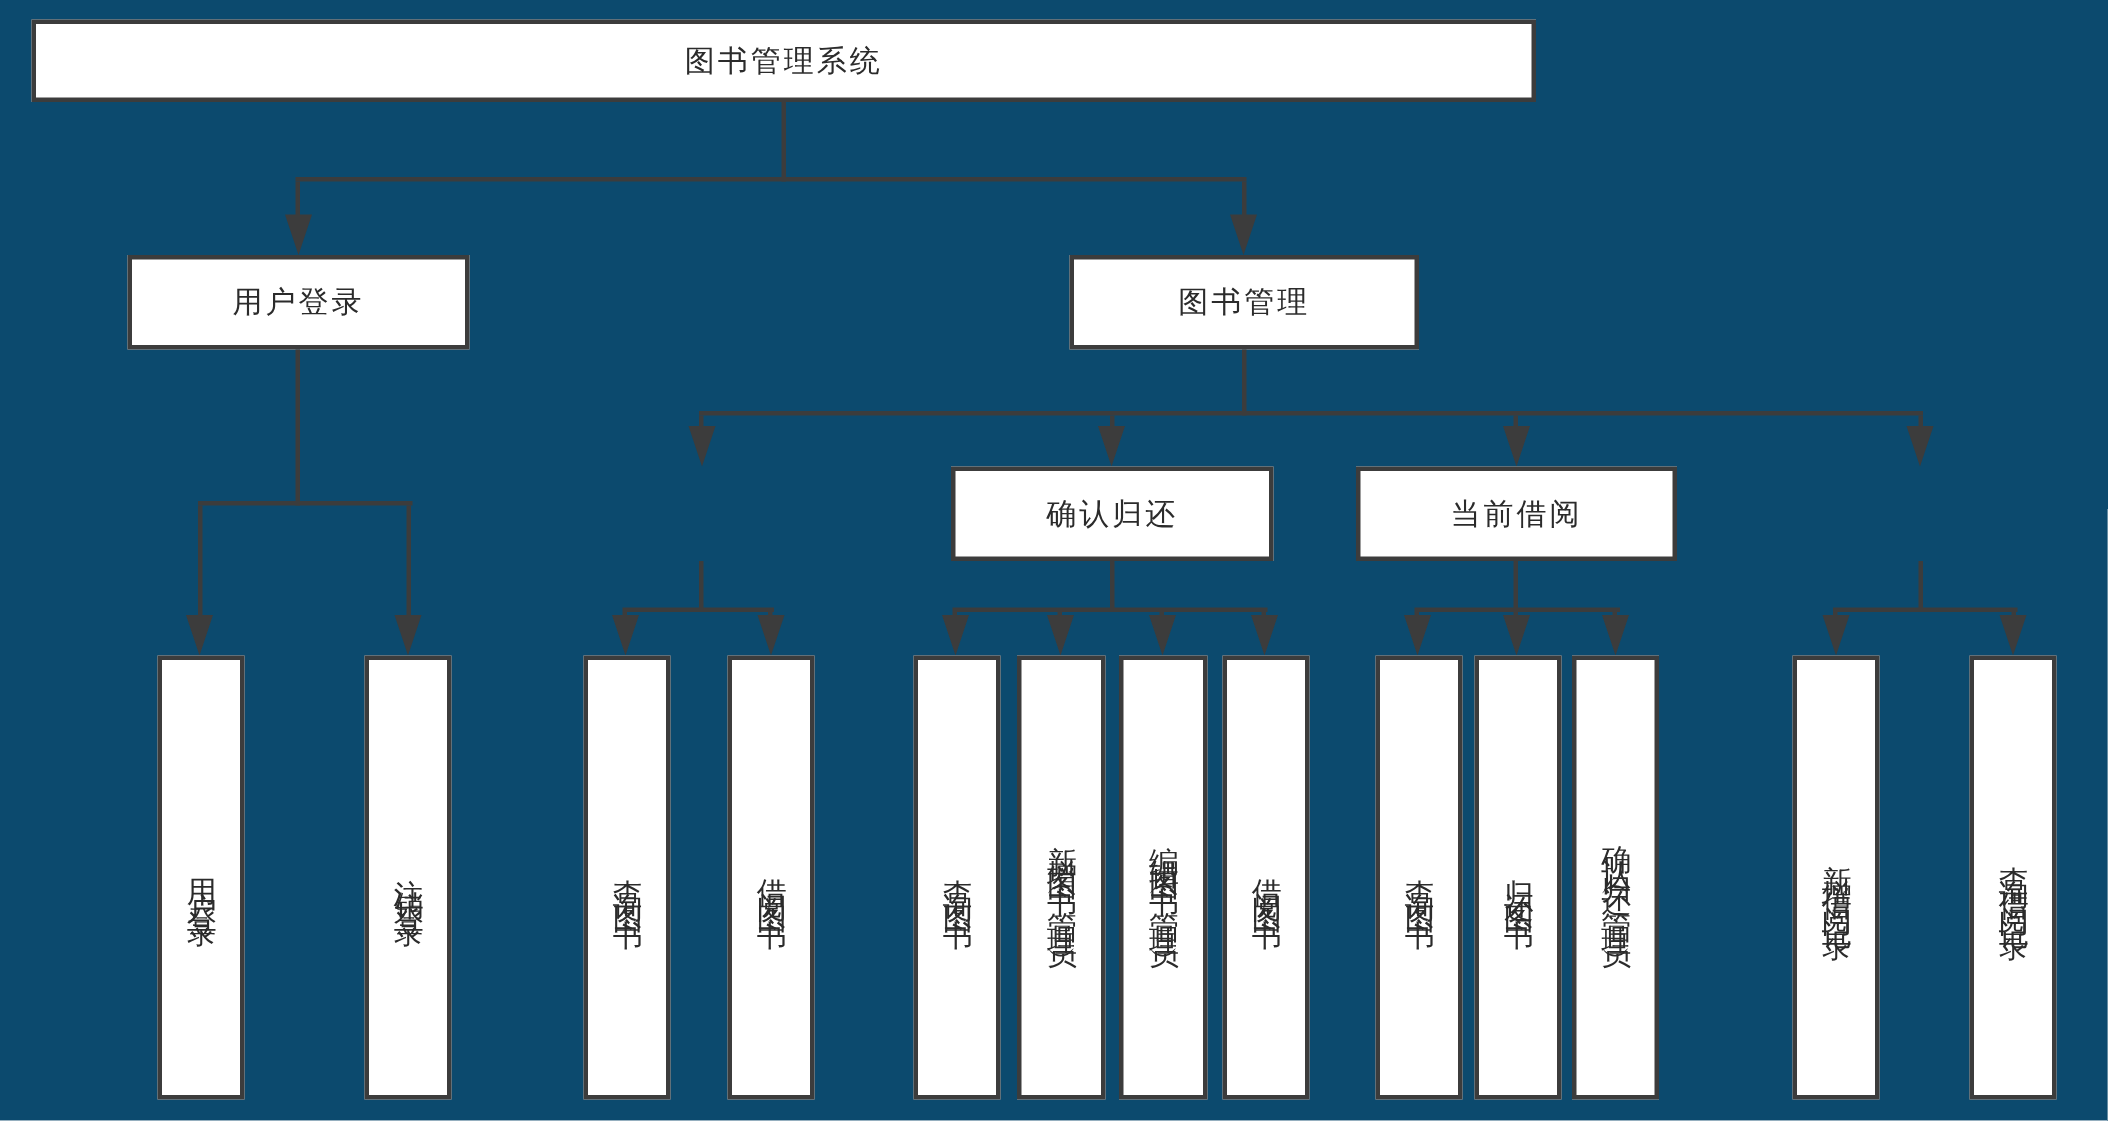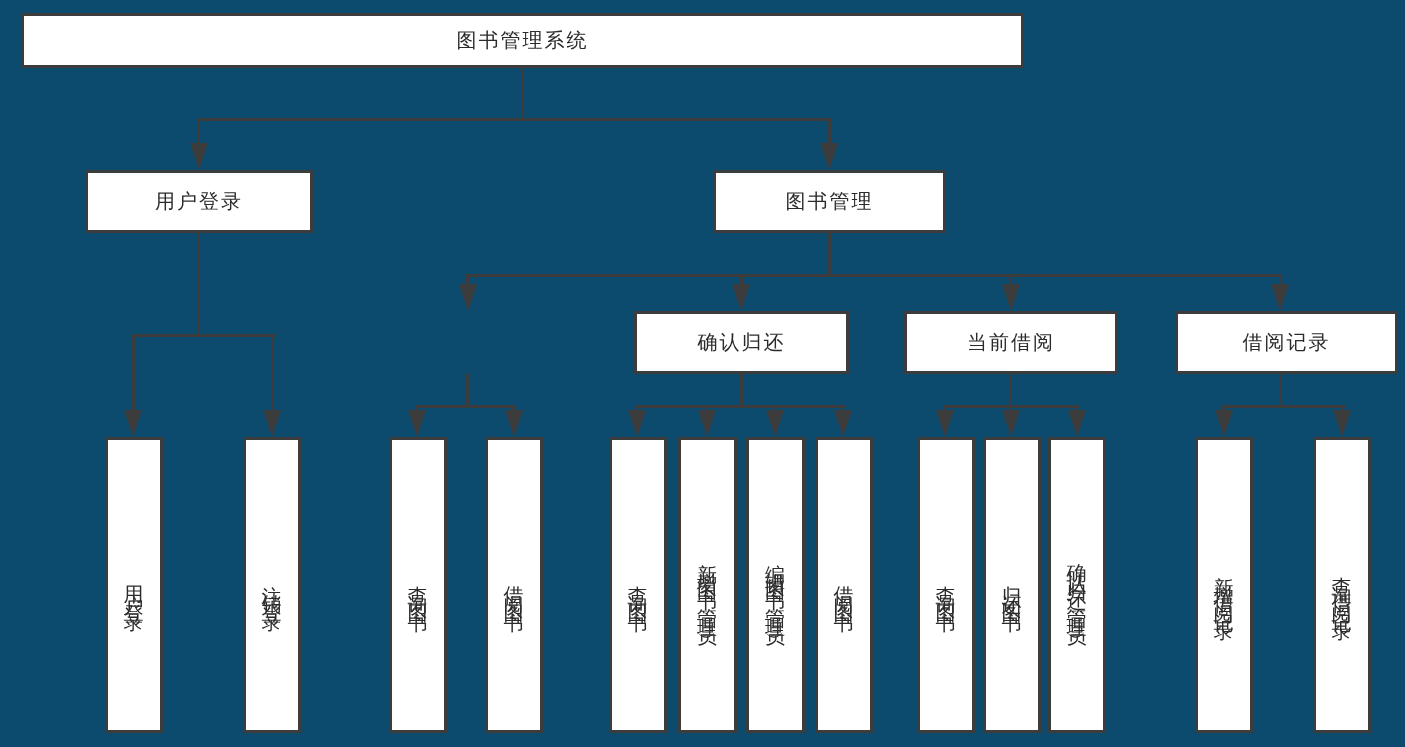--- a/index.html
+++ b/index.html
@@ -67,23 +67,20 @@
   <div class="ln" style="left:1009px;top:277px;width:3px;height:10px;"></div>
   <div class="arrow" style="left:1002px;top:284px;"></div>
   <div class="ln" style="left:1279px;top:277px;width:3px;height:10px;"></div>
   <div class="arrow" style="left:1271px;top:284px;"></div>
 
   <div class="box" style="left:634px;top:311px;width:215px;height:63px;">
     <span>确认归还</span>
   </div>
   <div class="box" style="left:904px;top:311px;width:214px;height:63px;">
     <span>当前借阅</span>
-  </div>
-  <div class="box" style="left:1175px;top:311px;width:223px;height:63px;">
-    <span>借阅记录</span>
   </div>
 
   <div class="ln" style="left:466px;top:374px;width:3px;height:33px;"></div>
   <div class="ln" style="left:415px;top:405px;width:101px;height:3px;"></div>
   <div class="ln" style="left:415px;top:408px;width:3px;height:6px;"></div>
   <div class="arrow" style="left:408px;top:410px;"></div>
   <div class="ln" style="left:512px;top:408px;width:3px;height:6px;"></div>
   <div class="arrow" style="left:505px;top:410px;"></div>
 
   <div class="ln" style="left:740px;top:374px;width:3px;height:33px;"></div>

